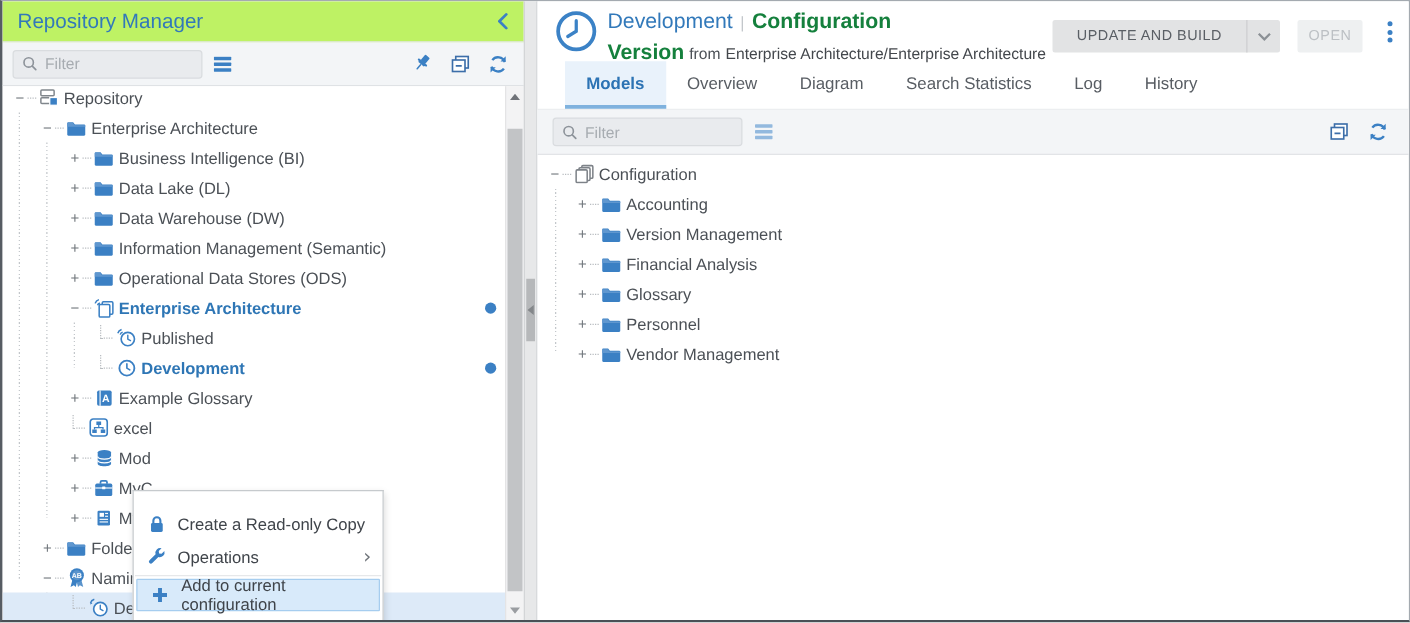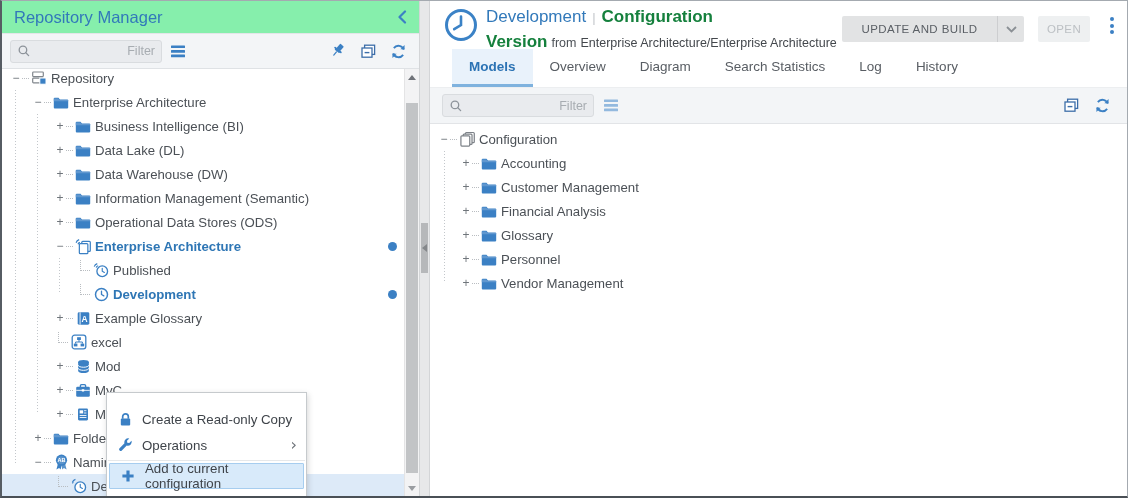--- a/index.html
+++ b/index.html
@@ -3,30 +3,30 @@
 <meta charset="utf-8">
 <style>
   * { margin:0; padding:0; }
   body { font-family:"Liberation Sans", sans-serif; background:#fff; }
   .app { position:relative; width:1128px; height:498px; box-sizing:border-box; overflow:hidden;
          background:#fff; border-top:1px solid #a4aab0; border-right:1px solid #a4aab0;
          border-left:2px solid #565c63; border-bottom:2px solid #4a5056; }
 
   
   .lp { position:absolute; left:0; top:0; width:417px; height:100%; }
-  .lp-header { height:32px; background:#86efac; border-bottom:1px solid #e3e6e9;
+  .lp-header { height:32px; background:#bef264; border-bottom:1px solid #e3e6e9;
                display:flex; align-items:center; padding:0 12px; }
   .lp-title { color:#3279ba; font-size:16.5px; }
   .hdr-chev { margin-left:auto; cursor:pointer; display:flex; }
   .lp-toolbar { height:34px; background:#f3f5f7; border-bottom:1px solid #dfe2e5;
                 display:flex; align-items:center; padding:0 8px; gap:9px; }
   .filter { width:152px; height:23px; background:#e9ebee; border:1px solid #d9dcdf; border-radius:3px;
             display:flex; align-items:center; padding:0 6px; gap:5px; box-sizing:border-box; flex:none; }
   .filter input { border:none; background:transparent; outline:none; font-size:12.5px; color:#555; width:100%;
-                  font-family:"Liberation Sans", sans-serif;text-align:right; }
+                  font-family:"Liberation Sans", sans-serif; }
   .filter input::placeholder { color:#a7acb1; }
   .tb-right { margin-left:auto; display:flex; gap:13px; align-items:center; padding-right:4px; }
   .icn { display:inline-flex; align-items:center; justify-content:center; cursor:pointer; }
 
   .lp-tree { position:absolute; left:0; top:68px; width:402px; height:428px; overflow:hidden; background:#fff; }
   .tree-row { position:absolute; height:24px; display:flex; align-items:center; width:100%; box-sizing:border-box; cursor:pointer; }
   .tree-row.sel { background:#ddeaf8; }
   .exp { width:12px; text-align:center; color:#6f757b; font-size:12px; line-height:1; flex:none; cursor:pointer; }
   .stub { width:7px; border-top:1px dotted #b9bdc1; flex:none; margin-right:1px; }
   .leafstub { width:9px; height:10px; border-left:1px dotted #b9bdc1; border-bottom:1px dotted #b9bdc1;
@@ -495,21 +495,21 @@
         </div>
         <div class="tree-row" style="top: 51px; padding-left: 30px;">
           <span class="exp">+</span>
           <span class="stub"></span>
           <span class="ticon">
             <svg width="16" height="13" viewBox="0 0 16 13">
               <path d="M.8 1.8h4.7L6.9 3.6h7.5c.5 0 .8.3.8.8v7.2c0 .5-.4.9-.9.9H1.7c-.5 0-.9-.4-.9-.9V2.6c0-.5.4-.8.8-.8z" fill="#3b80c4"></path>
               <path d="M.8 2.4h4.5l1.3 1.7h8.6v1.2H.8z" fill="#6097cf"></path>
             </svg>
           </span>
-          <span class="tlabel">Customer Management</span>
+          <span class="tlabel">Version Management</span>
         </div>
         <div class="tree-row" style="top: 75px; padding-left: 30px;">
           <span class="exp">+</span>
           <span class="stub"></span>
           <span class="ticon">
             <svg width="16" height="13" viewBox="0 0 16 13">
               <path d="M.8 1.8h4.7L6.9 3.6h7.5c.5 0 .8.3.8.8v7.2c0 .5-.4.9-.9.9H1.7c-.5 0-.9-.4-.9-.9V2.6c0-.5.4-.8.8-.8z" fill="#3b80c4"></path>
               <path d="M.8 2.4h4.5l1.3 1.7h8.6v1.2H.8z" fill="#6097cf"></path>
             </svg>
           </span>

